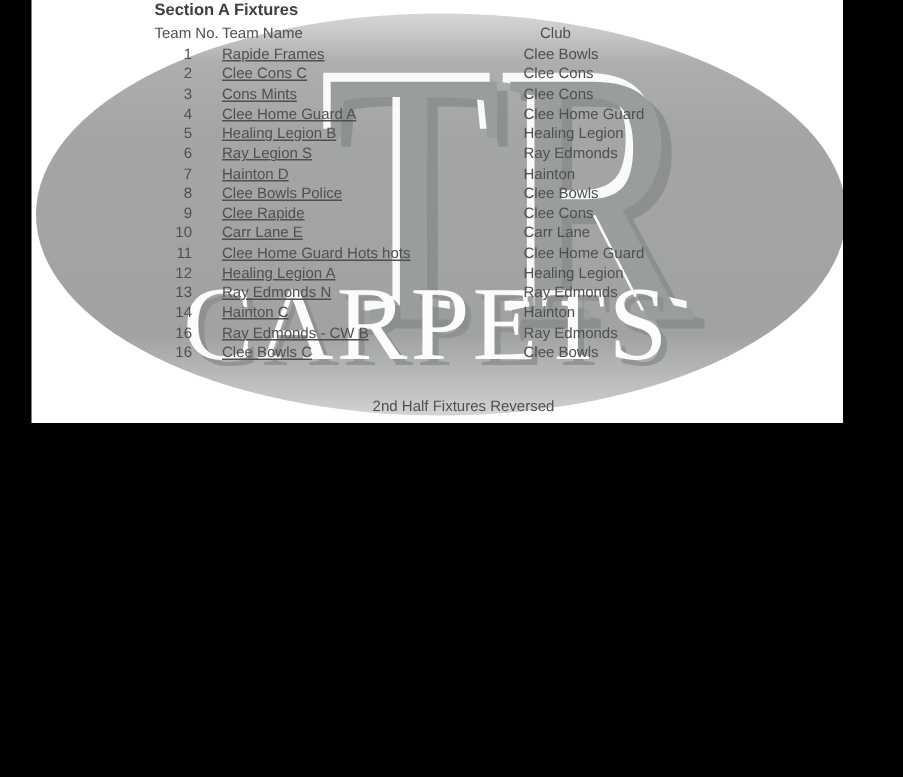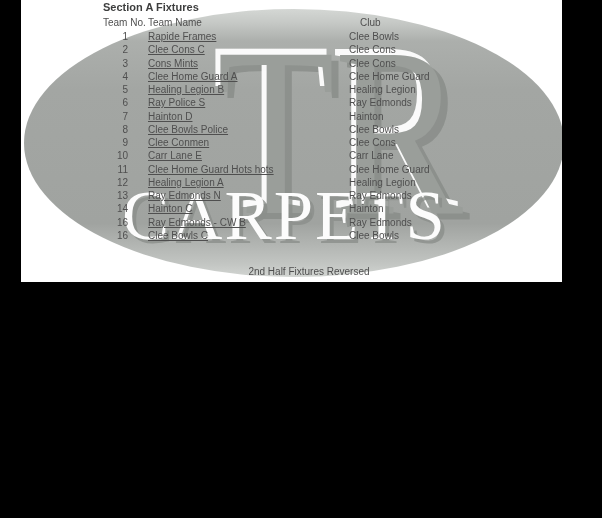--- a/index.html
+++ b/index.html
@@ -106,39 +106,39 @@
   </div>
 
   <div class="t-row">
     <span class="c-no">5</span>
     <span class="c-name">Healing Legion B</span>
     <span class="c-club">Healing Legion</span>
   </div>
 
   <div class="t-row">
     <span class="c-no">6</span>
-    <span class="c-name">Ray Police S</span>
+    <span class="c-name">Ray Legion S</span>
     <span class="c-club">Ray Edmonds</span>
   </div>
 
   <div class="t-row">
     <span class="c-no">7</span>
     <span class="c-name">Hainton D</span>
     <span class="c-club">Hainton</span>
   </div>
 
   <div class="t-row">
     <span class="c-no">8</span>
     <span class="c-name">Clee Bowls Police</span>
     <span class="c-club">Clee Bowls</span>
   </div>
 
   <div class="t-row">
     <span class="c-no">9</span>
-    <span class="c-name">Clee Conmen</span>
+    <span class="c-name">Clee Rapide</span>
     <span class="c-club">Clee Cons</span>
   </div>
 
   <div class="t-row">
     <span class="c-no">10</span>
     <span class="c-name">Carr Lane E</span>
     <span class="c-club">Carr Lane</span>
   </div>
 
   <div class="t-row">

